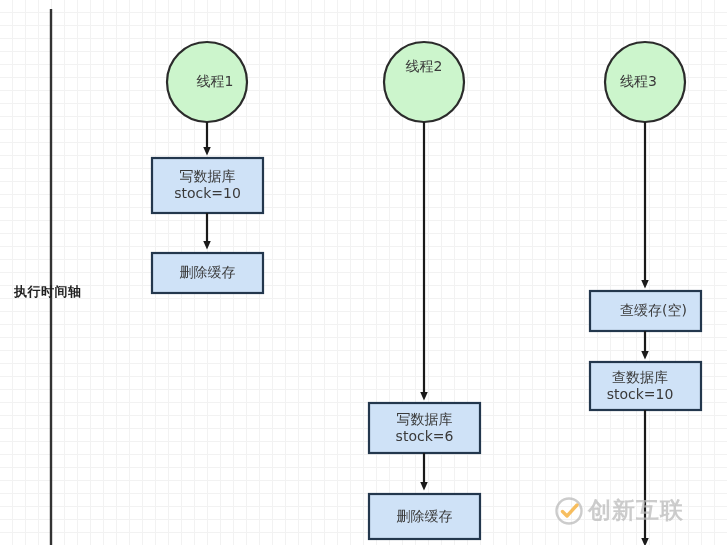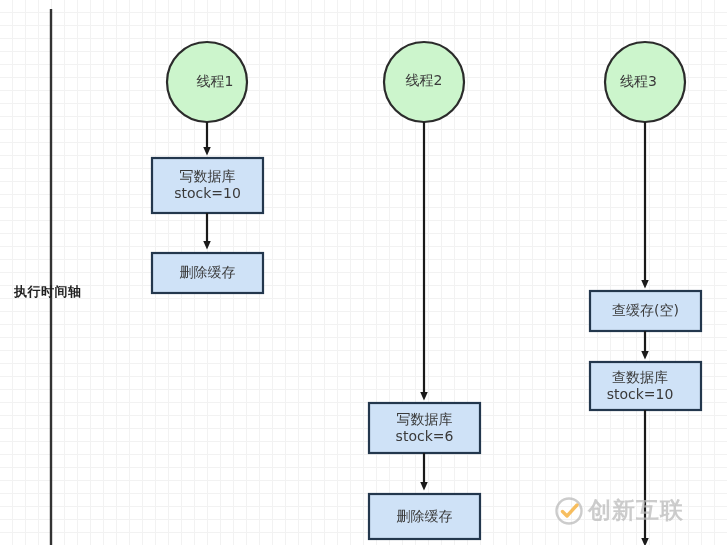--- a/index.html
+++ b/index.html
@@ -102,27 +102,27 @@
     <line x1="645" y1="410" x2="645" y2="543" stroke="#1a1a1a" stroke-width="2.2" marker-end="url(#arrowhead)"></line>
   </svg>
 
   <div class="axis-label" style="left:14px; top:283px;">执行时间轴</div>
 
   <div class="node-label" style="left:167px; top:73px; width:96px;">线程1</div>
   <div class="node-label" style="left:152px; top:168px; width:111px;">写数据库
 stock=10</div>
   <div class="node-label" style="left:152px; top:264px; width:111px;">删除缓存</div>
 
-  <div class="node-label" style="left:384px; top:72px; width:80px;">线程2</div>
+  <div class="node-label" style="left:384px; top:58px; width:80px;">线程2</div>
   <div class="node-label" style="left:369px; top:411px; width:111px;">写数据库
 stock=6</div>
   <div class="node-label" style="left:369px; top:508px; width:111px;">删除缓存</div>
 
   <div class="node-label" style="left:605px; top:73px; width:67px;">线程3</div>
-  <div class="node-label" style="left:590px; top:302px; width:111px;">查缓存(空)</div>
+  <div class="node-label" style="left:590px; top:302px; width:111px;padding-left:8px;">查缓存(空)</div>
   <div class="node-label" style="left:590px; top:369px; width:100px;">查数据库
 stock=10</div>
 
   <div class="watermark" style="left:554px; top:495px;">
     <svg width="30" height="30" viewBox="0 0 30 30">
       <circle cx="15" cy="15" r="12.5" fill="none" stroke="#b9b9b9" stroke-width="2.4"></circle>
       <path d="M23 9 L13 20 L8.5 15.5" fill="none" stroke="#f5a623" stroke-width="3.4" stroke-linecap="round" stroke-linejoin="round"></path>
     </svg>
     <span class="watermark-text">创新互联</span>
   </div>

